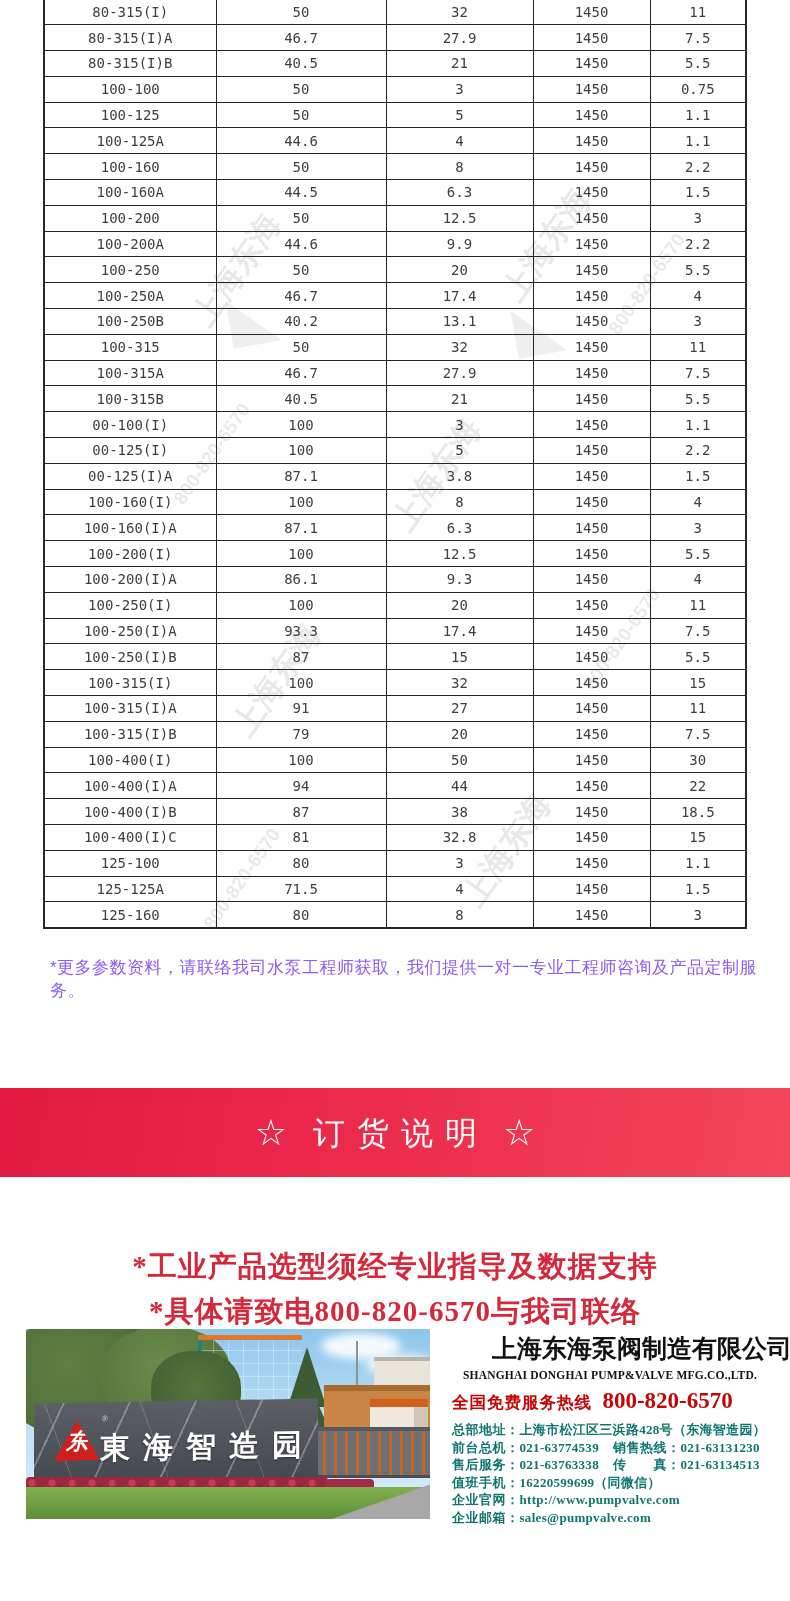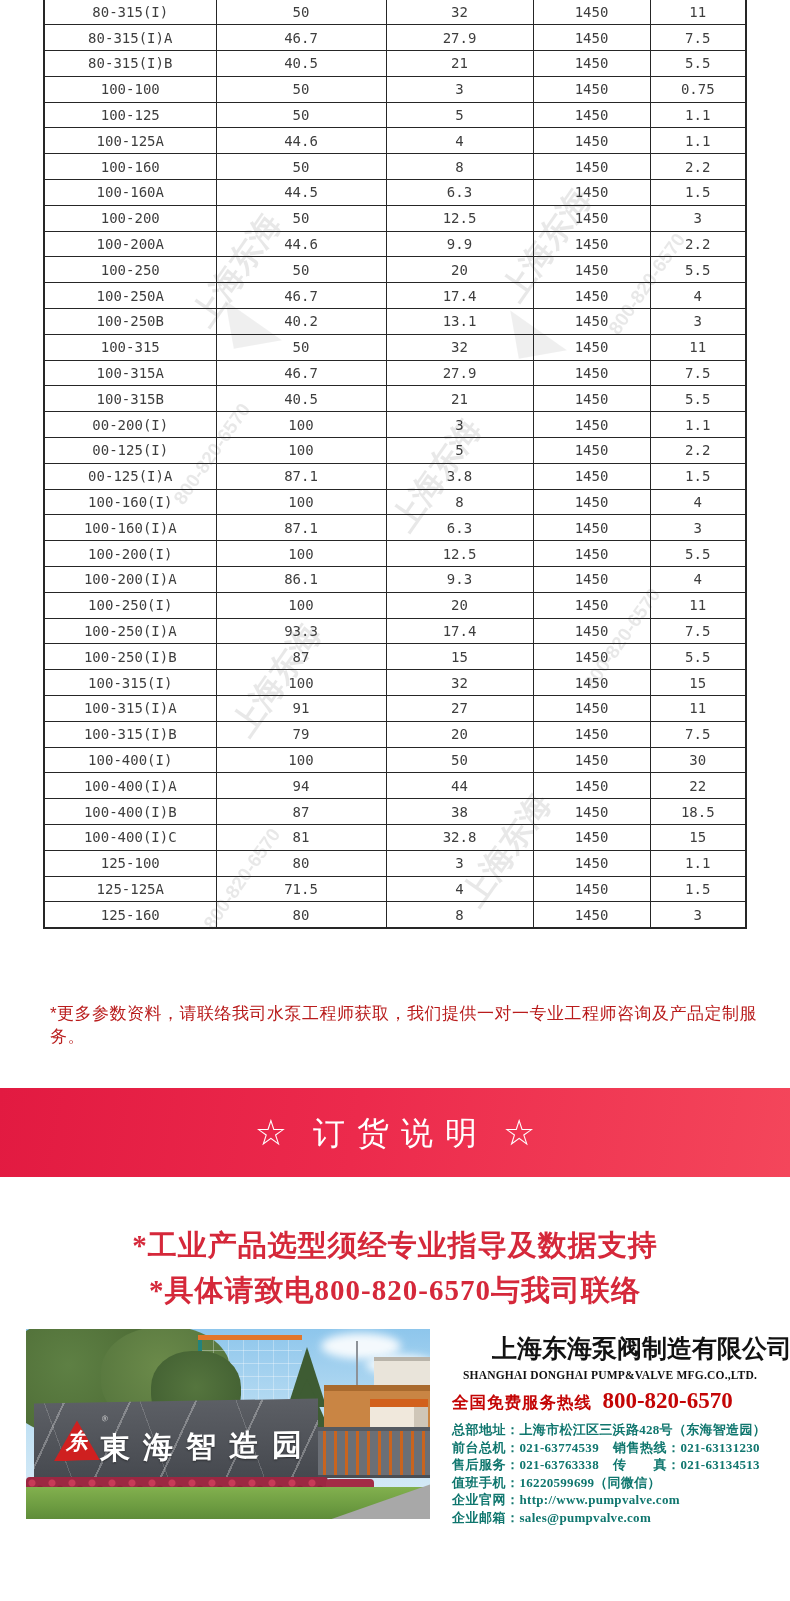--- a/index.html
+++ b/index.html
@@ -13,34 +13,34 @@
   table.spec td{
     border:1px solid #262626;text-align:center;vertical-align:middle;
     font-family:"DejaVu Sans Mono","Liberation Mono",monospace;
     font-size:14px;color:#3e3e3e;padding:0;overflow:hidden;white-space:nowrap;
   }
   table.spec tr{height:25.8px;}
   .wm-layer{position:absolute;left:0;top:0;width:702px;height:960px;z-index:1;pointer-events:none;}
   .wm{position:absolute;color:#9a9a9a;opacity:0.22;transform:rotate(-55deg);white-space:nowrap;font-weight:bold;}
   .wm-tri{position:absolute;color:#b5b5b5;opacity:0.20;transform:rotate(-10deg);}
   
-  .note{position:absolute;left:50px;top:1002px;font-size:17px;color:#b91c1c;letter-spacing:0.5px;}
+  .note{position:absolute;left:50px;top:956px;font-size:17px;color:#8b5cf6;letter-spacing:0.5px;}
   
   .banner{
     position:absolute;left:0;top:1088px;width:790px;height:89px;
     background:linear-gradient(100deg,#e21a41 0%,#ec2a4c 45%,#f4465b 100%);
     display:flex;align-items:center;justify-content:center;
   }
   .banner-star{color:#ffffff;font-size:36px;line-height:1;margin:0 14px;font-weight:normal;}
   .banner-title{color:#ffffff;font-size:32px;font-weight:normal;letter-spacing:12px;text-indent:12px;line-height:1;}
   
   .notice-line{
     position:absolute;left:0;width:790px;text-align:center;
     color:#d5283a;font-weight:bold;font-size:29px;
-    font-family:"Liberation Serif","DejaVu Serif",serif;letter-spacing:1px;white-space:nowrap;
+    font-family:"Liberation Serif","DejaVu Serif",serif;letter-spacing:1px;white-space:nowrap;margin-top:21px;
   }
   .notice-1{top:1226px;}
   .notice-2{top:1271px;}
   
   .photo{position:absolute;left:26px;top:1329px;width:404px;height:190px;overflow:hidden;background:linear-gradient(180deg,#8ec6ec 0%,#c3e2f4 55%,#dcedf8 100%);}
   .cloud{position:absolute;background:#ffffff;border-radius:50%;filter:blur(4px);opacity:.9;}
   .cloud1{left:295px;top:4px;width:80px;height:26px;}
   .cloud2{left:340px;top:26px;width:70px;height:20px;}
   .bldg-left{position:absolute;left:0;top:8px;width:30px;height:85px;background:#6a7076;}
   .tree{position:absolute;border-radius:45%;}
@@ -235,21 +235,21 @@
           <td>7.5</td>
         </tr>
         <tr>
           <td>100-315B</td>
           <td>40.5</td>
           <td>21</td>
           <td>1450</td>
           <td>5.5</td>
         </tr>
         <tr>
-          <td>00-200(I)</td>
+          <td>00-100(I)</td>
           <td>100</td>
           <td>3</td>
           <td>1450</td>
           <td>1.1</td>
         </tr>
         <tr>
           <td>00-125(I)</td>
           <td>100</td>
           <td>5</td>
           <td>1450</td>

